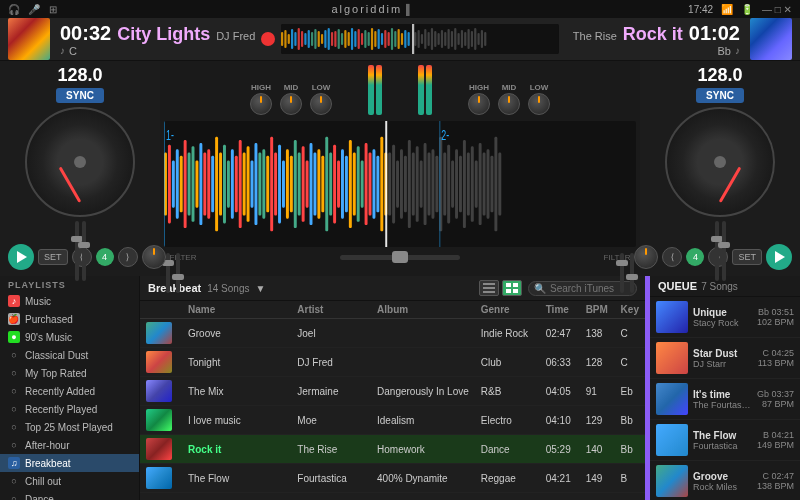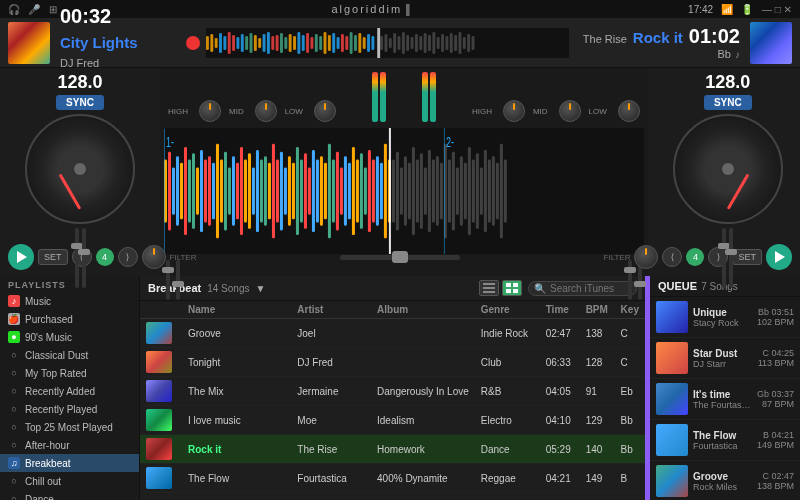--- a/index.html
+++ b/index.html
@@ -48,21 +48,21 @@
     .track-art {
       width: 42px;
       height: 42px;
       border-radius: 2px;
       flex-shrink: 0;
       overflow: hidden;
     }
     .track-art-left { background: linear-gradient(135deg, #e74, #a22, #fa0, #4a8); }
     .track-art-right { background: linear-gradient(135deg, #28c, #14a, #66f, #88f); }
     .deck-time { font-size: 20px; font-weight: bold; color: #fff; font-variant-numeric: tabular-nums; }
-    .deck-track-name { font-size: 15px; color: #3b82f6; font-weight: 600; }
+    .deck-track-name { font-size: 18px; color: #f0abfc; font-weight: 600; }
     .deck-artist { font-size: 11px; color: #aaa; }
     .rec-btn {
       width: 14px; height: 14px;
       border-radius: 50%;
       background: #e33;
       flex-shrink: 0;
     }
 
     
     #decks-row {
@@ -135,22 +135,24 @@
     }
     .eq-row {
       display: flex;
       justify-content: center;
       gap: 8px;
       padding: 4px 8px;
       align-items: flex-end;
     }
     .eq-knob-group {
       display: flex;
-      align-items: center;
-      gap: 11px;
+      flex-direction: column;
+      align-items: center;
+      gap: 1px;
+      font-weight: bold;
     }
     .eq-label { font-size: 8px; color: #888; }
     .knob {
       width: 22px; height: 22px;
       border-radius: 50%;
       background: radial-gradient(circle at 40% 35%, #555, #222);
       border: 1px solid #555;
       position: relative;
     }
     .knob::after {
@@ -496,21 +498,21 @@
     <span>🔋</span>
     <span style="color:#888;">— □ ✕</span>
   </div>
 </div>
 
 <div id="deck-area">
 
   <div id="transport-row">
     <div class="track-art track-art-left"></div>
     <div style="display:flex;flex-direction:column;margin-left:4px;min-width:120px;">
-      <div style="display:flex;align-items:baseline;gap:6px;flex-direction:column;">
+      <div style="display:flex;align-items:baseline;gap:6px;">
         <span class="deck-time">00:32</span>
         <span class="deck-track-name">City Lights</span>
         <span class="deck-artist">DJ Fred</span>
       </div>
       <div style="display:flex;align-items:center;gap:4px;">
         <span style="color:#888;font-size:10px;">♪</span>
         <span style="font-size:11px;color:#aaa;">C</span>
       </div>
     </div>
     <div class="rec-btn"></div>

